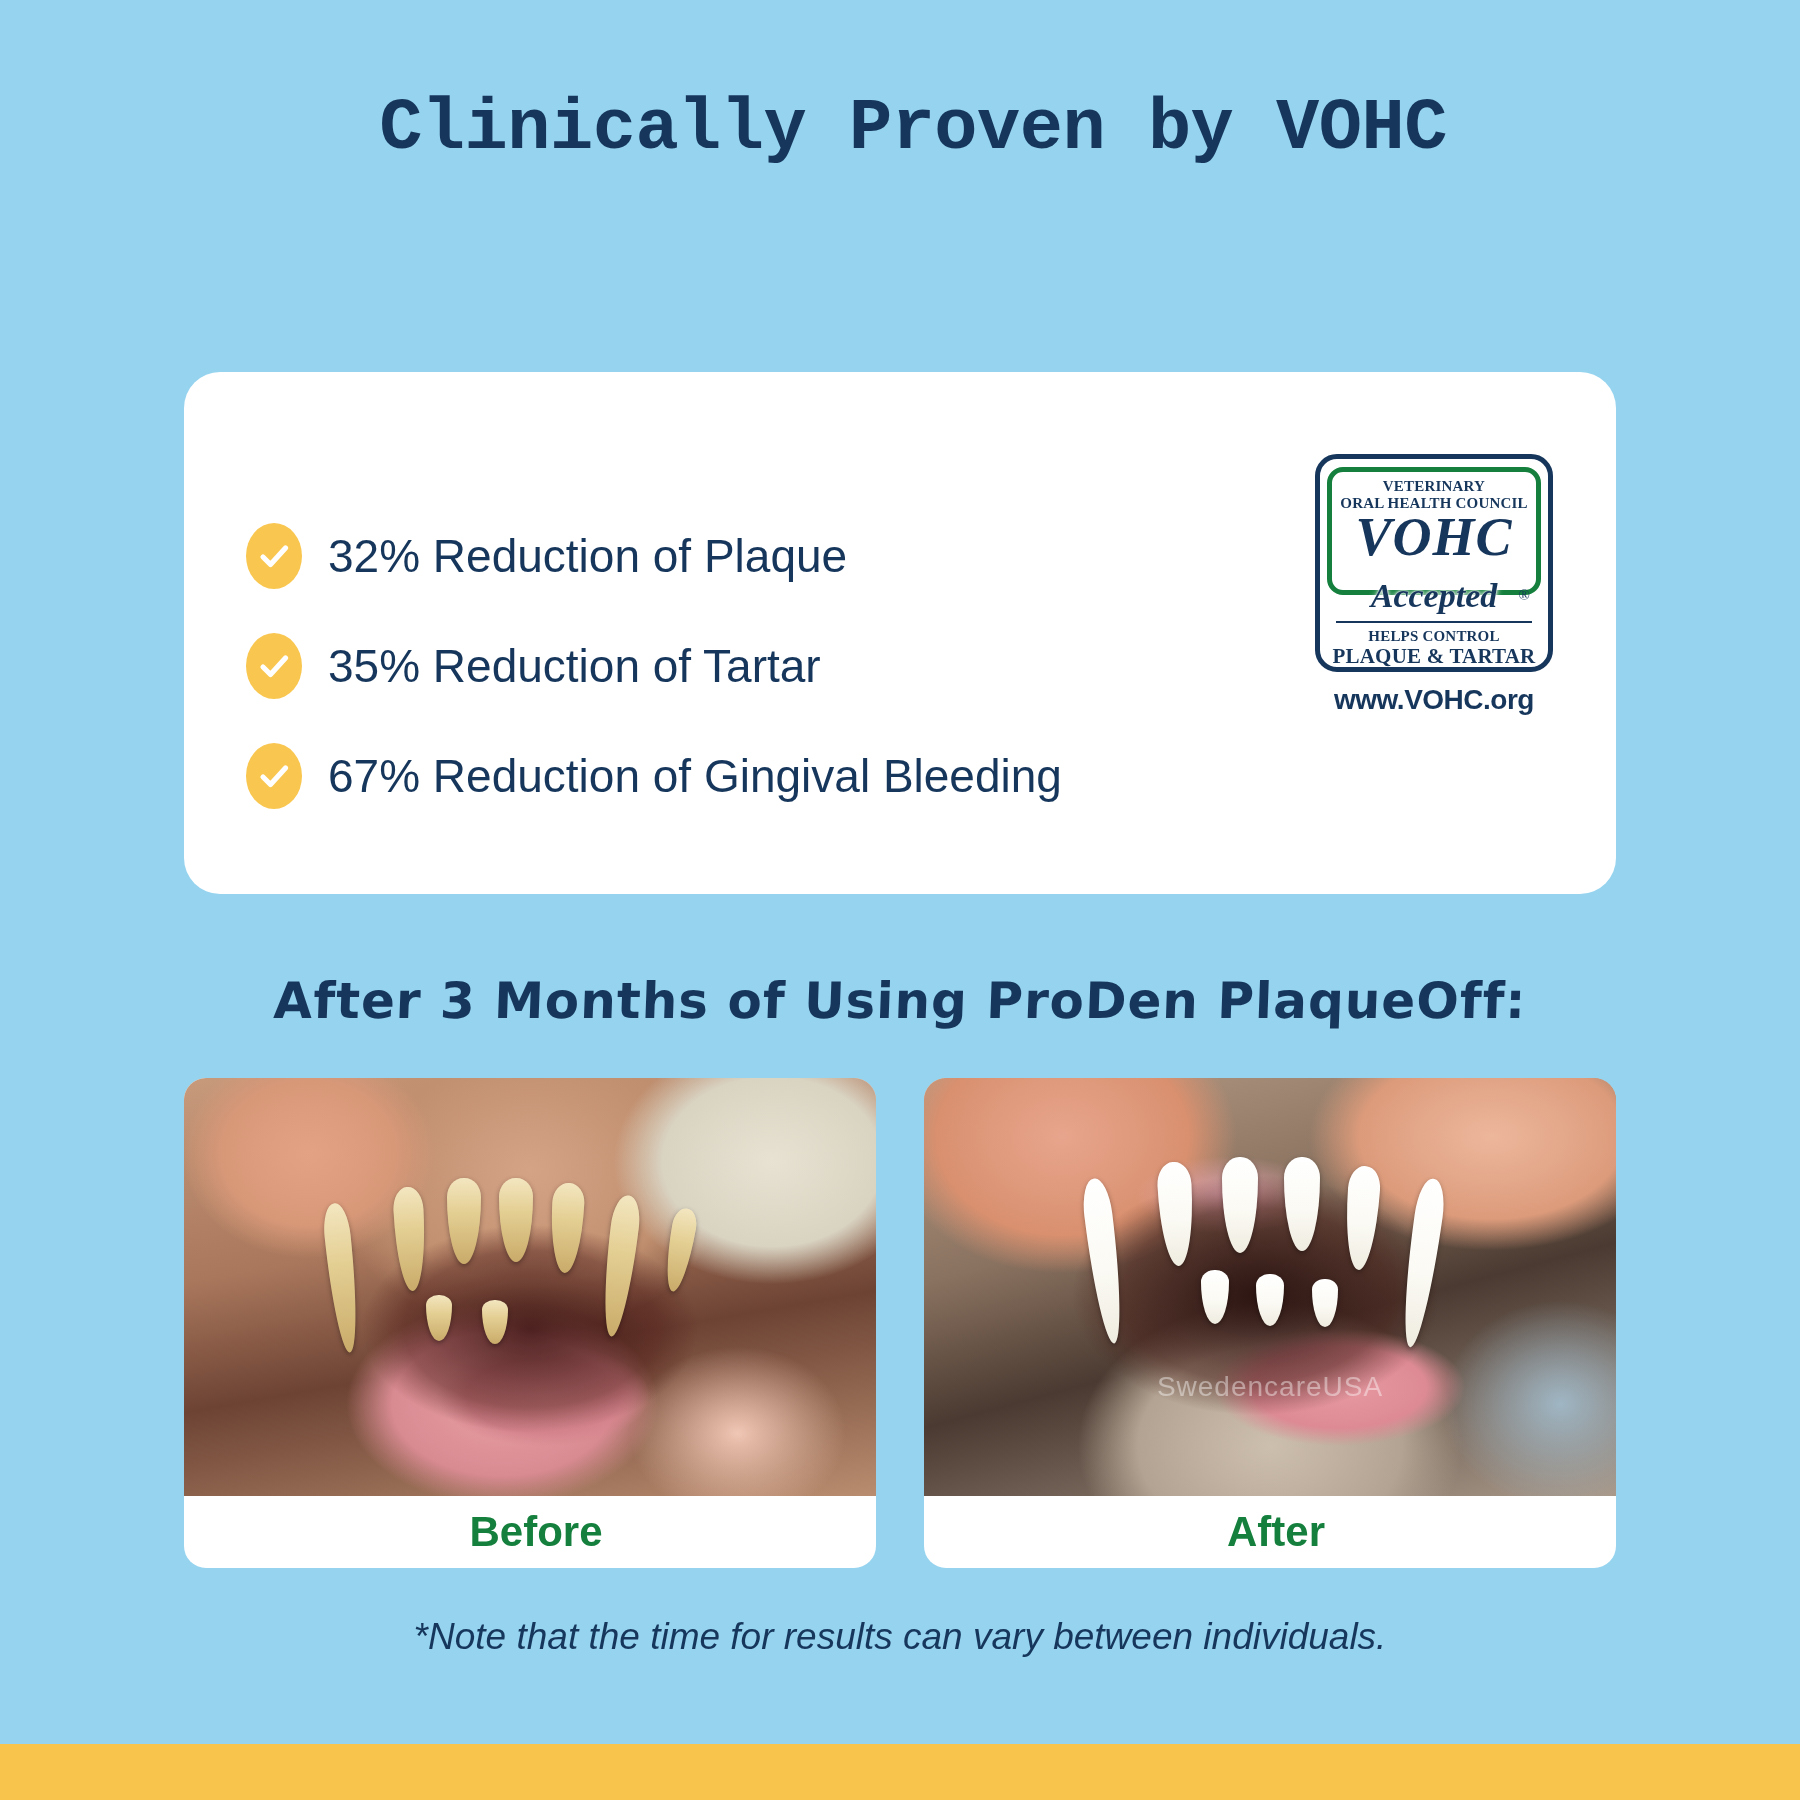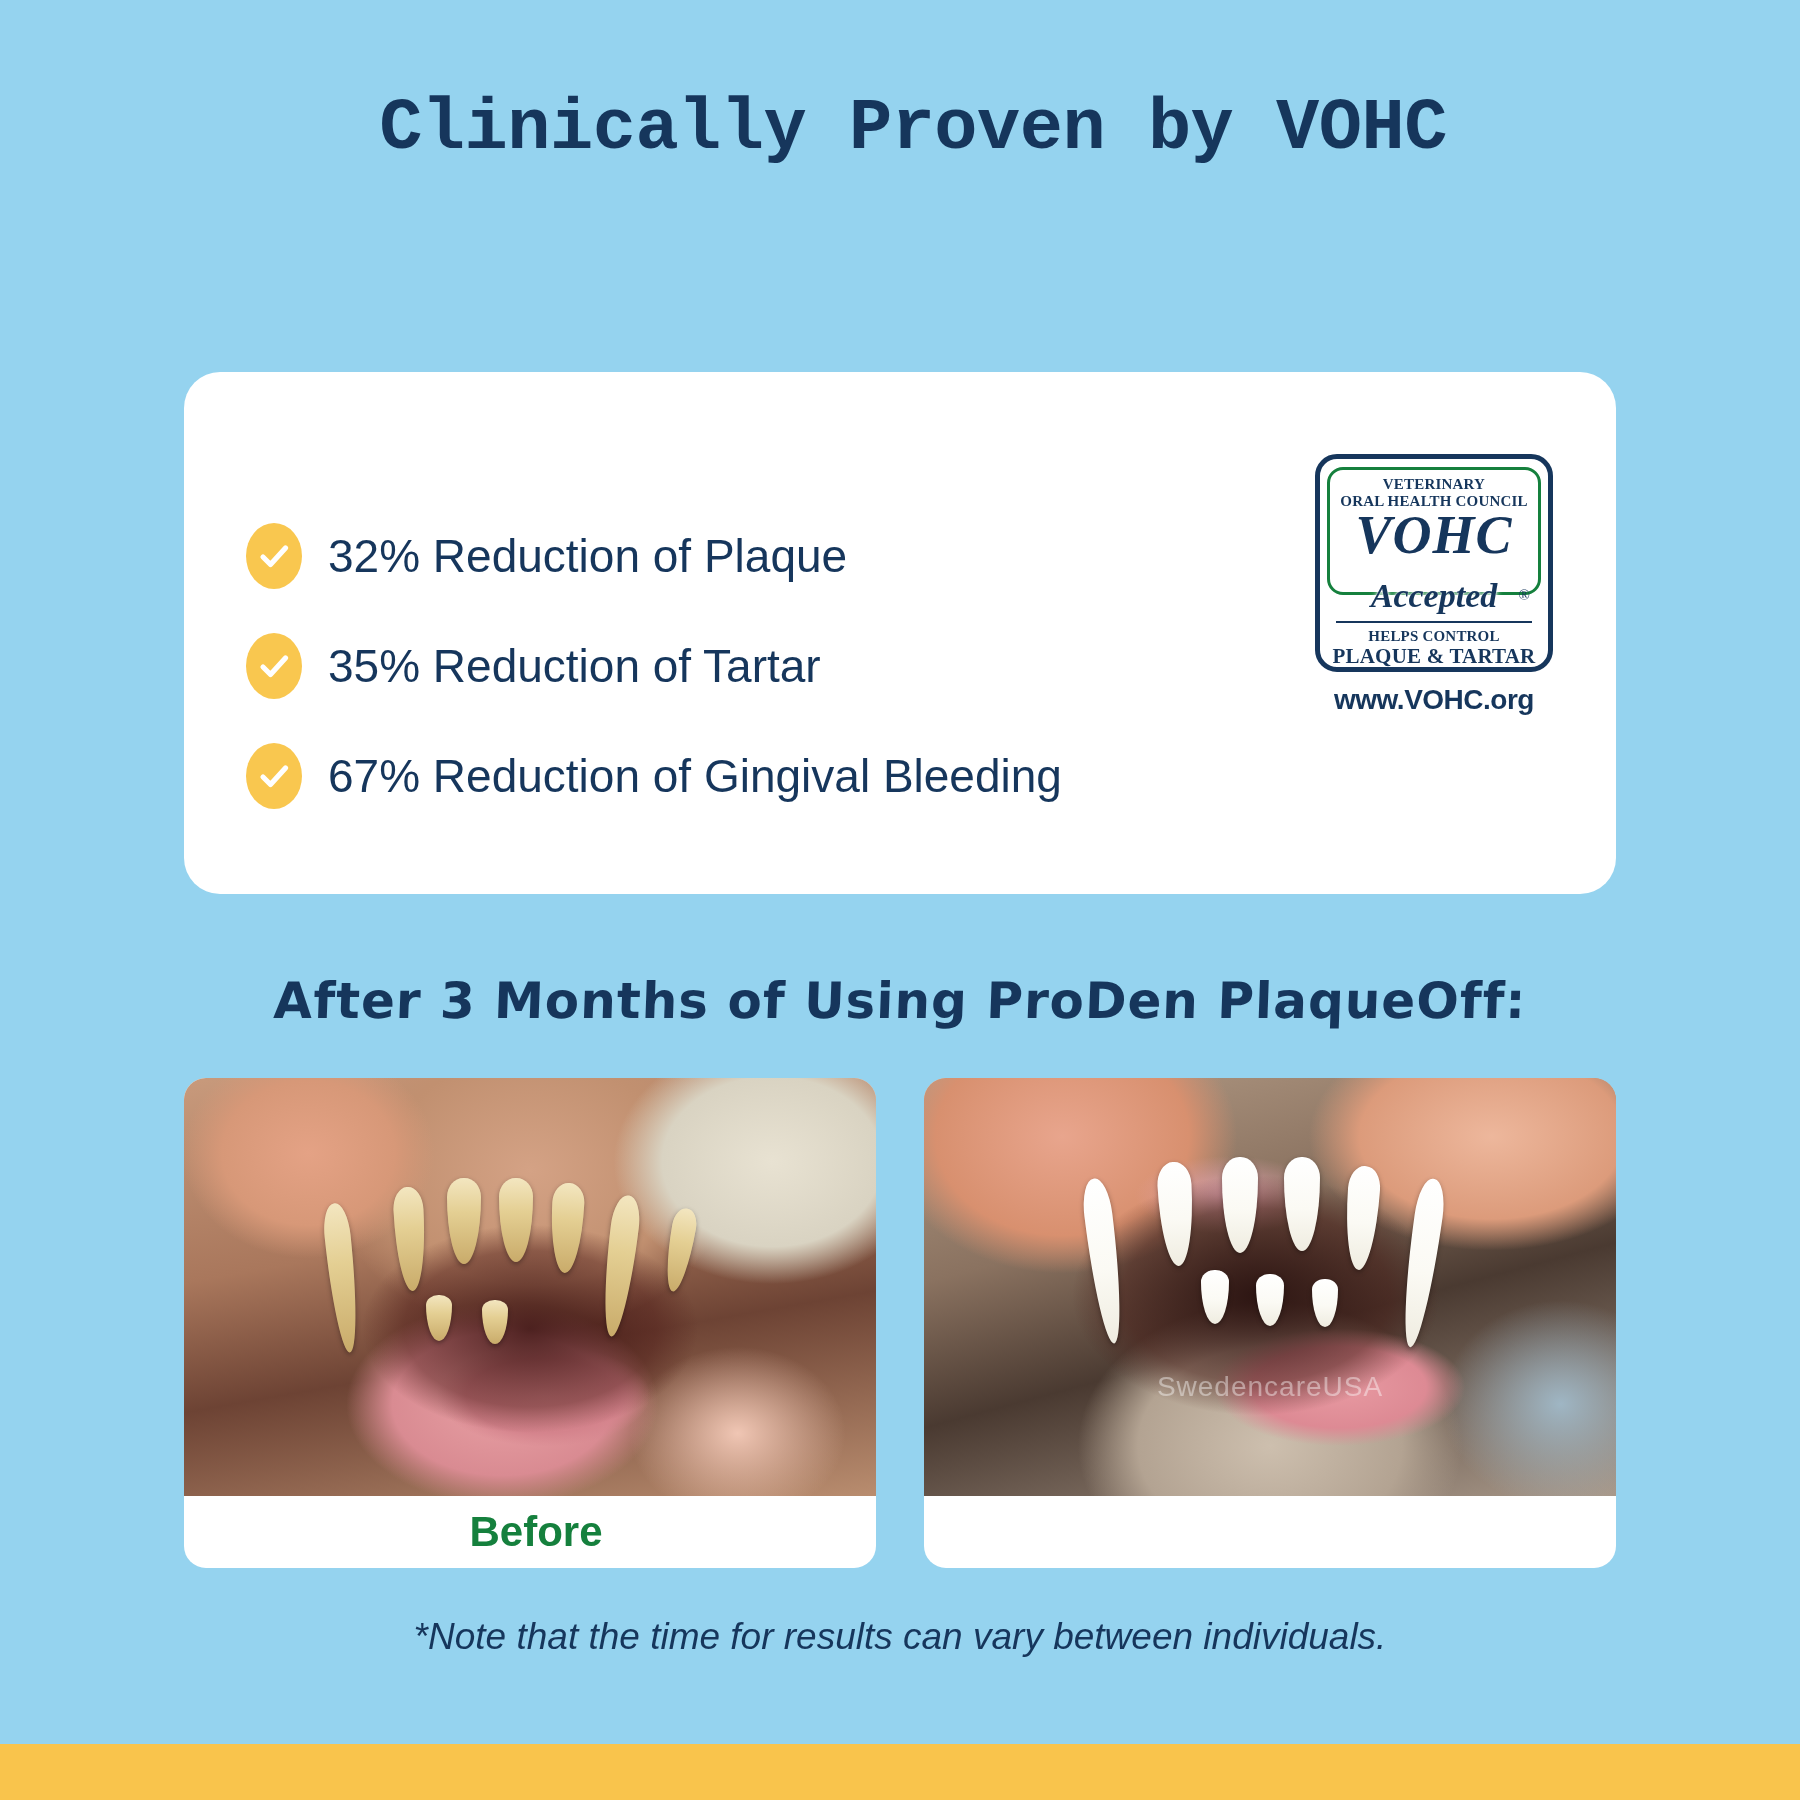--- a/index.html
+++ b/index.html
@@ -137,21 +137,21 @@
     display: flex;
     flex-direction: column;
     align-items: center;
     padding-top: 8px;
     background: #fff;
   }
 
   .seal-inner {
     width: 214px;
     height: 128px;
-    border: 3px solid #15803d;
+    border: 5px solid #15803d;
     border-radius: 16px;
     display: flex;
     flex-direction: column;
     align-items: center;
     justify-content: flex-start;
     padding-top: 6px;
   }
 
   .seal-line1,
   .seal-line2 {
@@ -474,20 +474,21 @@
         <div class="tooth clean" style="left:34%;  top:20%; width:34px; height:104px; transform:rotate(-3deg);"></div>
         <div class="tooth clean" style="left:43%;  top:19%; width:36px; height:96px;"></div>
         <div class="tooth clean" style="left:52%;  top:19%; width:36px; height:94px;"></div>
         <div class="tooth clean" style="left:61%;  top:21%; width:32px; height:104px; transform:rotate(4deg);"></div>
         <div class="tooth clean" style="left:70%;  top:24%; width:28px; height:170px; transform:rotate(8deg);"></div>
         <div class="tooth clean" style="left:40%;  top:46%; width:28px; height:54px;"></div>
         <div class="tooth clean" style="left:48%;  top:47%; width:28px; height:52px;"></div>
         <div class="tooth clean" style="left:56%;  top:48%; width:26px; height:48px;"></div>
         <div class="watermark">SwedencareUSA</div>
       </div>
+      <div class="photo-caption">After</div>
     </div>
 
   </div>
 
   <div class="footnotes">
     <div class="footnote">*Note that the time for results can vary between individuals.</div>
   </div>
 
   <div class="bottom-bar"></div>
 

